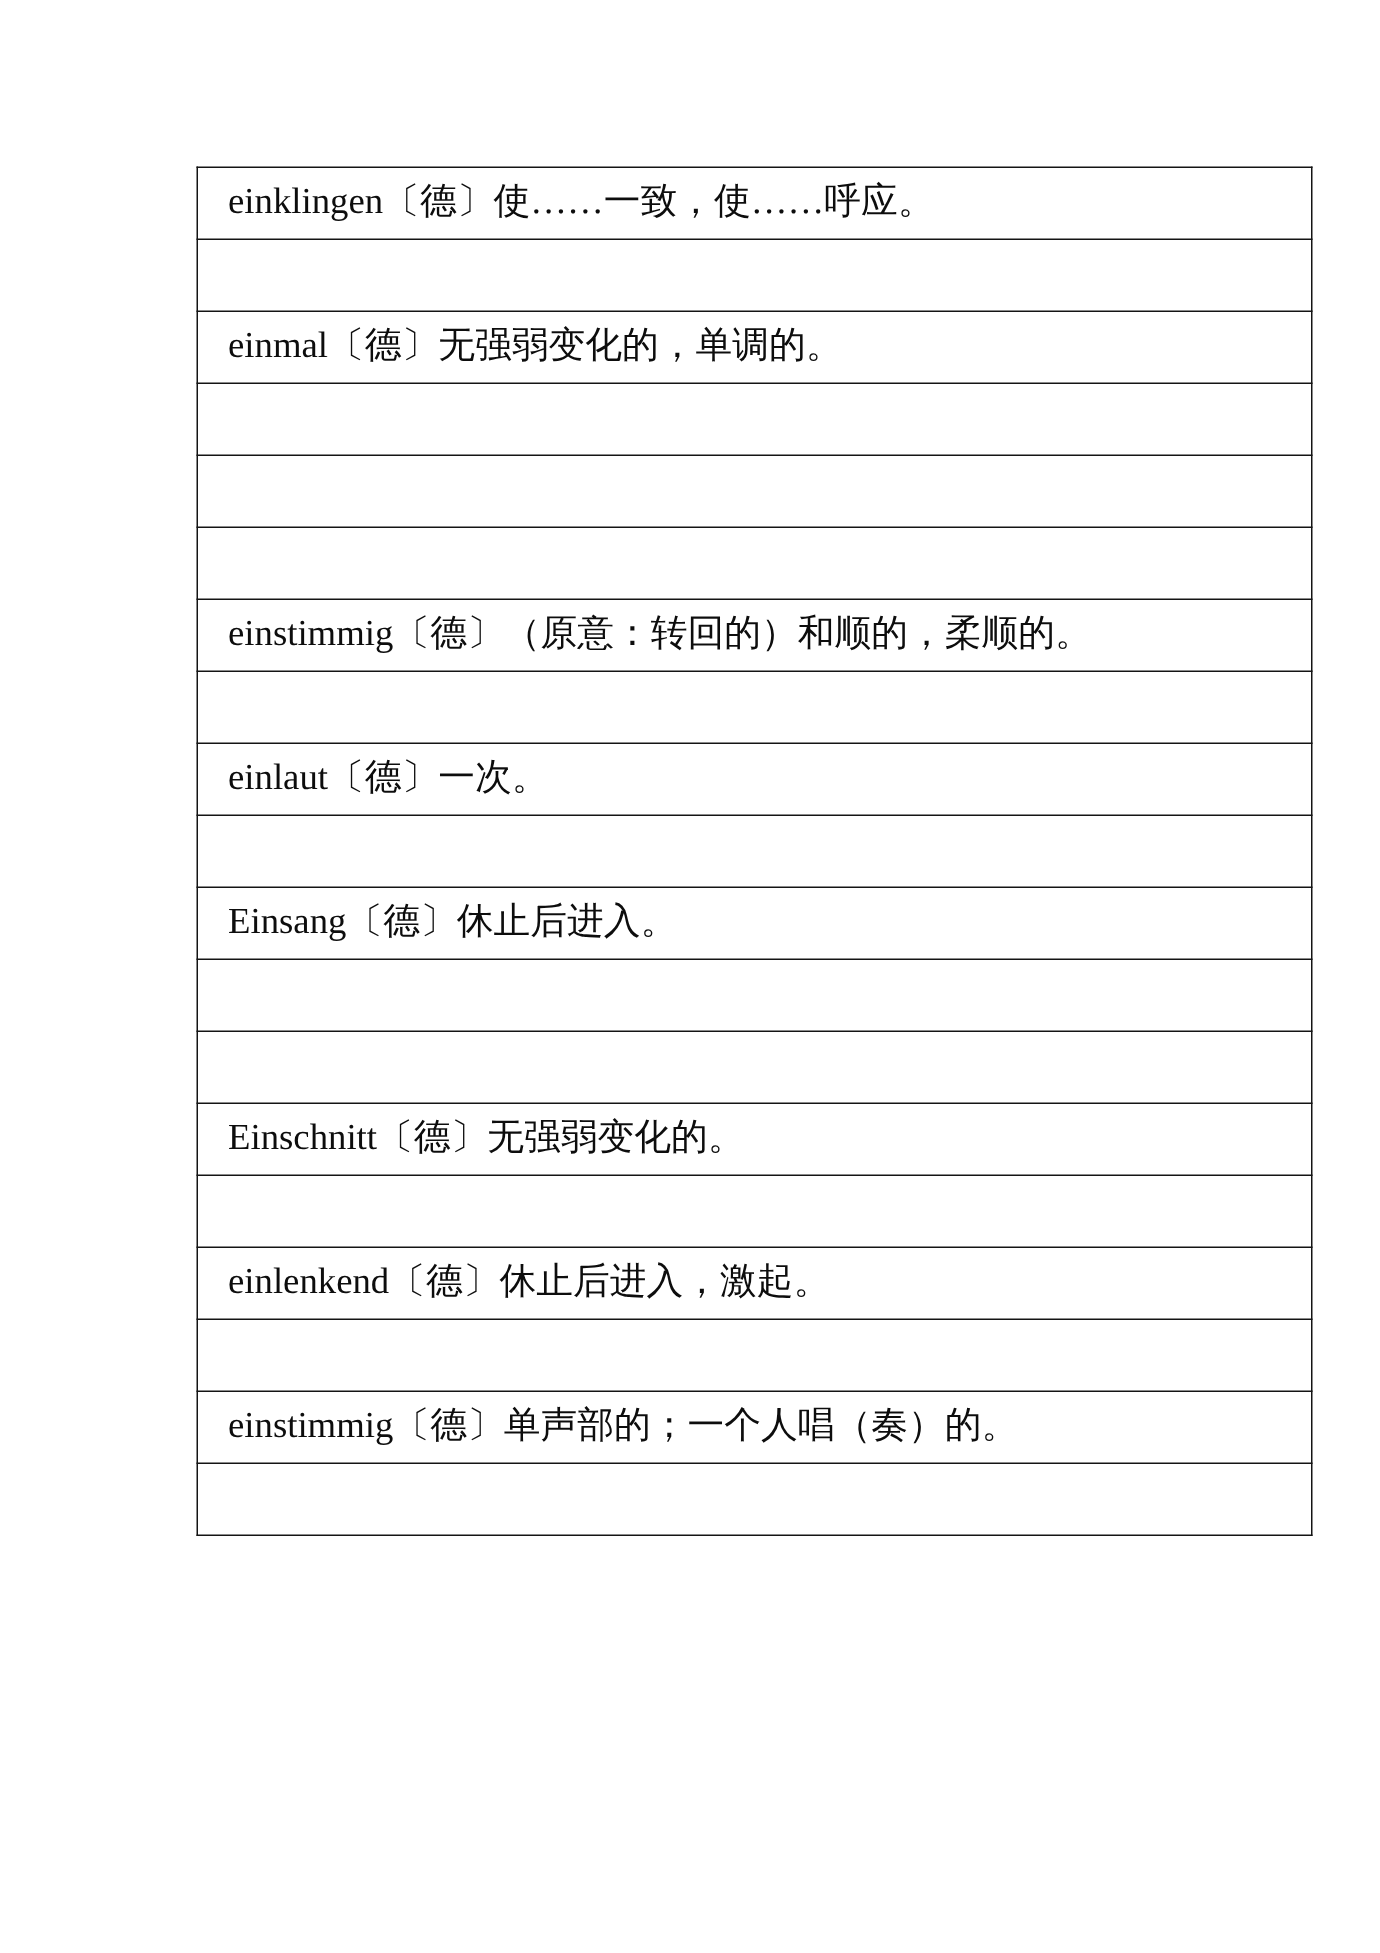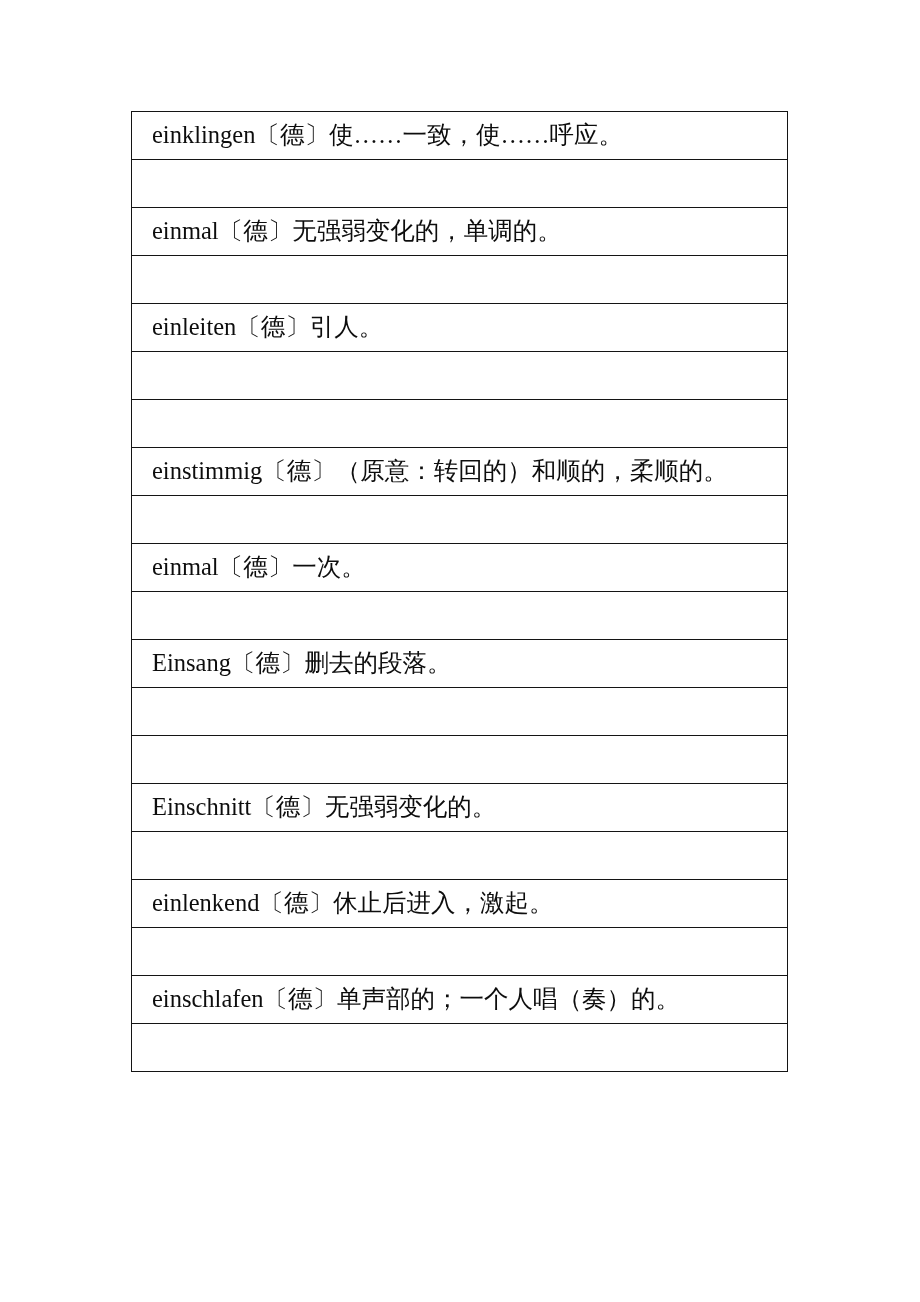--- a/index.html
+++ b/index.html
@@ -22,21 +22,21 @@
     width: 920px;
     height: 1302px;
     background: #ffffff;
   }
 
   
   #glossary-table {
     position: absolute;
     left: 131px;
     top: 111px;
-    width: 657px;
+    width: 744px;
     border-collapse: collapse;
     table-layout: fixed;
     background: #ffffff;
   }
 
   #glossary-table td {
     border: 1px solid #141414;
     height: 47px;
     padding: 0 0 0 20px;
     vertical-align: middle;
@@ -69,62 +69,59 @@
       <tr>
         <td class="spacer-cell"></td>
       </tr>
       <tr>
         <td class="entry-cell">einmal〔德〕无强弱变化的，单调的。</td>
       </tr>
       <tr>
         <td class="spacer-cell"></td>
       </tr>
       <tr>
-        <td class="entry-cell">einleiten〔德〕引人。</td>
-      </tr>
-      <tr>
         <td class="spacer-cell"></td>
       </tr>
       <tr>
         <td class="spacer-cell"></td>
       </tr>
       <tr>
         <td class="entry-cell">einstimmig〔德〕（原意：转回的）和顺的，柔顺的。</td>
       </tr>
       <tr>
         <td class="spacer-cell"></td>
       </tr>
       <tr>
-        <td class="entry-cell">einmal〔德〕一次。</td>
+        <td class="entry-cell">einlaut〔德〕一次。</td>
       </tr>
       <tr>
         <td class="spacer-cell"></td>
       </tr>
       <tr>
-        <td class="entry-cell">Einsang〔德〕删去的段落。</td>
+        <td class="entry-cell">Einsang〔德〕休止后进入。</td>
       </tr>
       <tr>
         <td class="spacer-cell"></td>
       </tr>
       <tr>
         <td class="spacer-cell"></td>
       </tr>
       <tr>
         <td class="entry-cell">Einschnitt〔德〕无强弱变化的。</td>
       </tr>
       <tr>
         <td class="spacer-cell"></td>
       </tr>
       <tr>
         <td class="entry-cell">einlenkend〔德〕休止后进入，激起。</td>
       </tr>
       <tr>
         <td class="spacer-cell"></td>
       </tr>
       <tr>
-        <td class="entry-cell">einschlafen〔德〕单声部的；一个人唱（奏）的。</td>
+        <td class="entry-cell">einstimmig〔德〕单声部的；一个人唱（奏）的。</td>
       </tr>
       <tr>
         <td class="spacer-cell"></td>
       </tr>
     </tbody>
   </table>
 </div>
 
 </body></html>

